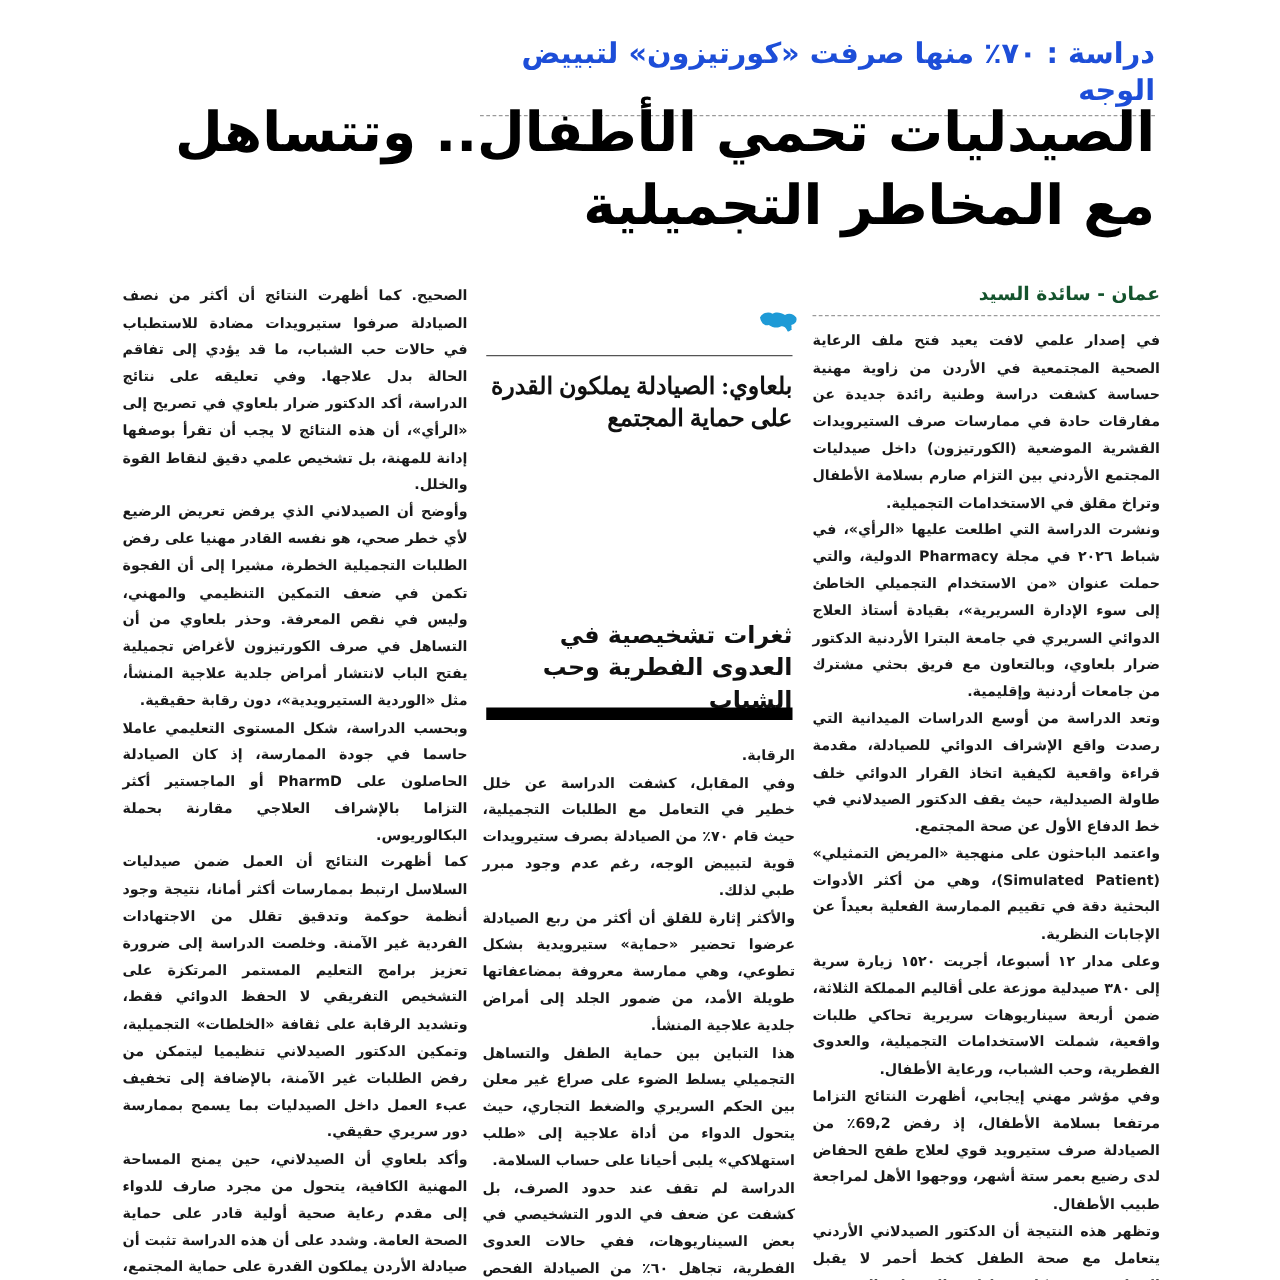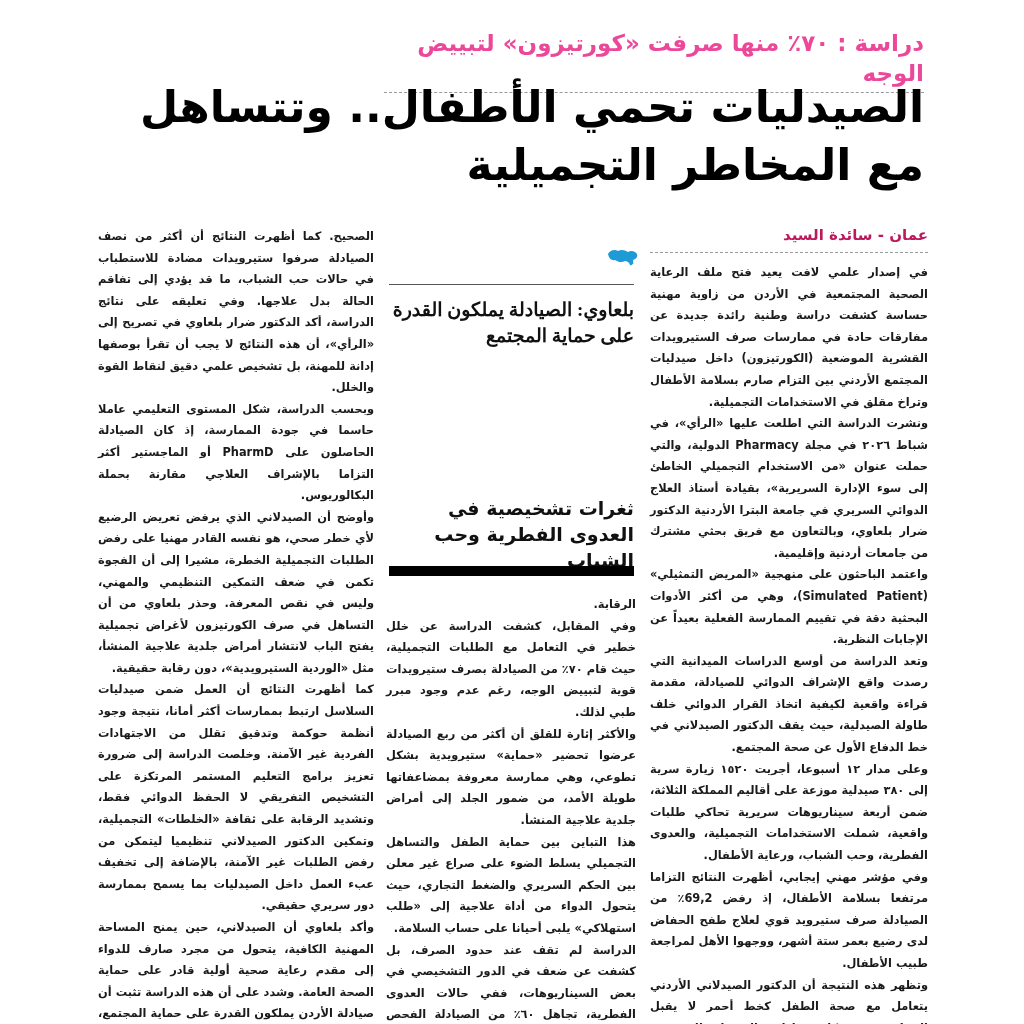--- a/index.html
+++ b/index.html
@@ -5,21 +5,21 @@
   html, body { margin: 0; padding: 0; background: #ffffff; }
   body {
     width: 1024px; height: 1024px; overflow: hidden; position: relative;
     font-family: "DejaVu Sans", sans-serif; color: #111;
   }
   .page { position: absolute; inset: 0; direction: rtl; }
 
   .kicker {
     position: absolute; top: 28px; right: 100px; width: 540px;
     font-family: "DejaVu Sans", sans-serif; font-weight: bold;
-    font-size: 23px; line-height: 30px; text-align: right; color: #ec4899;
+    font-size: 23px; line-height: 30px; text-align: right; color: #1d4ed8;
     padding-bottom: 4px; border-bottom: 1px dashed #9a9a9a;
   }
   .headline {
     position: absolute; top: 78px; right: 100px; width: 830px;
     font-family: "DejaVu Sans", sans-serif; font-weight: bold;
     font-size: 44px; line-height: 58px; text-align: right; color: #000;
     letter-spacing: -0.5px;
   }
 
   .col {
@@ -28,21 +28,21 @@
     text-align-last: right; color: #1a1a1a; font-weight: 600;
   }
   .col p { margin: 0; }
   .col-right { top: 262px; right: 96px; width: 278px; }
   .col-mid { top: 594px; right: 388px; width: 250px; }
   .col-left { top: 226px; right: 650px; width: 276px; }
 
   .byline {
     position: absolute; top: 224px; right: 96px; width: 278px;
     font-weight: bold; font-size: 15px; line-height: 22px; text-align: right;
-    padding-bottom: 6px; border-bottom: 1px dashed #9a9a9a; color: #be185d;
+    padding-bottom: 6px; border-bottom: 1px dashed #9a9a9a; color: #14532d;
   }
 
   .logo { position: absolute; top: 244px; right: 384px; width: 34px; height: 24px; }
   .rule-thin { position: absolute; top: 284px; right: 390px; width: 245px; height: 1px; background: #555; }
   .rule-thick { position: absolute; top: 566px; right: 390px; width: 245px; height: 10px; background: #000; }
 
   .pull {
     position: absolute; right: 390px; width: 245px;
     font-family: "DejaVu Sans", sans-serif; font-weight: bold;
     font-size: 19px; line-height: 26px; text-align: right; color: #111;
@@ -57,22 +57,22 @@
 <div class="page">
 
   <div class="kicker">دراسة : ٧٠٪ منها صرفت «كورتيزون» لتبييض الوجه</div>
   <div class="headline">الصيدليات تحمي الأطفال.. وتتساهل مع المخاطر التجميلية</div>
 
   <div class="byline">عمان - سائدة السيد</div>
 
   <div class="col col-right">
     <p>في إصدار علمي لافت يعيد فتح ملف الرعاية الصحية المجتمعية في الأردن من زاوية مهنية حساسة كشفت دراسة وطنية رائدة جديدة عن مفارقات حادة في ممارسات صرف الستيرويدات القشرية الموضعية (الكورتيزون) داخل صيدليات المجتمع الأردني بين التزام صارم بسلامة الأطفال وتراخ مقلق في الاستخدامات التجميلية.</p>
     <p>ونشرت الدراسة التي اطلعت عليها «الرأي»، في شباط ٢٠٢٦ في مجلة Pharmacy الدولية، والتي حملت عنوان «من الاستخدام التجميلي الخاطئ إلى سوء الإدارة السريرية»، بقيادة أستاذ العلاج الدوائي السريري في جامعة البترا الأردنية الدكتور ضرار بلعاوي، وبالتعاون مع فريق بحثي مشترك من جامعات أردنية وإقليمية.</p>
+    <p>وتعد الدراسة من أوسع الدراسات الميدانية التي رصدت واقع الإشراف الدوائي للصيادلة، مقدمة قراءة واقعية لكيفية اتخاذ القرار الدوائي خلف طاولة الصيدلية، حيث يقف الدكتور الصيدلاني في خط الدفاع الأول عن صحة المجتمع.</p>
     <p>واعتمد الباحثون على منهجية «المريض التمثيلي» (Simulated Patient)، وهي من أكثر الأدوات البحثية دقة في تقييم الممارسة الفعلية بعيداً عن الإجابات النظرية.</p>
-    <p>وتعد الدراسة من أوسع الدراسات الميدانية التي رصدت واقع الإشراف الدوائي للصيادلة، مقدمة قراءة واقعية لكيفية اتخاذ القرار الدوائي خلف طاولة الصيدلية، حيث يقف الدكتور الصيدلاني في خط الدفاع الأول عن صحة المجتمع.</p>
     <p>وعلى مدار ١٢ أسبوعا، أجريت ١٥٢٠ زيارة سرية إلى ٣٨٠ صيدلية موزعة على أقاليم المملكة الثلاثة، ضمن أربعة سيناريوهات سريرية تحاكي طلبات واقعية، شملت الاستخدامات التجميلية، والعدوى الفطرية، وحب الشباب، ورعاية الأطفال.</p>
     <p>وفي مؤشر مهني إيجابي، أظهرت النتائج التزاما مرتفعا بسلامة الأطفال، إذ رفض 69,2٪ من الصيادلة صرف ستيرويد قوي لعلاج طفح الحفاض لدى رضيع بعمر ستة أشهر، ووجهوا الأهل لمراجعة طبيب الأطفال.</p>
     <p>وتظهر هذه النتيجة أن الدكتور الصيدلاني الأردني يتعامل مع صحة الطفل كخط أحمر لا يقبل المجازفة، مدركا مخاطر التثبيط الهرموني والمضاعفات</p>
   </div>
 
   <svg class="logo" viewBox="0 0 34 24">
     <path d="M2 10 C4 6 9 5 12 7 C15 5 19 6 22 8 C25 6 29 7 31 10 C32 13 30 15 27 16 C28 19 26 22 24 21 C23 18 21 17 19 17 C16 19 12 18 9 16 C6 17 3 15 2 10 Z" fill="#1e9ad6"></path>
     <path d="M24 14 L27 20" stroke="#1e9ad6" stroke-width="1"></path>
   </svg>
   <div class="rule-thin"></div>
@@ -85,19 +85,19 @@
   <div class="col col-mid">
     <p>الرقابة.</p>
     <p>وفي المقابل، كشفت الدراسة عن خلل خطير في التعامل مع الطلبات التجميلية، حيث قام ٧٠٪ من الصيادلة بصرف ستيرويدات قوية لتبييض الوجه، رغم عدم وجود مبرر طبي لذلك.</p>
     <p>والأكثر إثارة للقلق أن أكثر من ربع الصيادلة عرضوا تحضير «حماية» ستيرويدية بشكل تطوعي، وهي ممارسة معروفة بمضاعفاتها طويلة الأمد، من ضمور الجلد إلى أمراض جلدية علاجية المنشأ.</p>
     <p>هذا التباين بين حماية الطفل والتساهل التجميلي يسلط الضوء على صراع غير معلن بين الحكم السريري والضغط التجاري، حيث يتحول الدواء من أداة علاجية إلى «طلب استهلاكي» يلبى أحيانا على حساب السلامة.</p>
     <p>الدراسة لم تقف عند حدود الصرف، بل كشفت عن ضعف في الدور التشخيصي في بعض السيناريوهات، ففي حالات العدوى الفطرية، تجاهل ٦٠٪ من الصيادلة الفحص البصري للافة الجلدية، ما أدى إلى صرف خاطئ للستيرويد في ٤٠٪ من الحالات، وهو ما قد يسبب «السعفة المتخفية» ويؤخر العلاج</p>
   </div>
 
   <div class="col col-left">
     <p>الصحيح. كما أظهرت النتائج أن أكثر من نصف الصيادلة صرفوا ستيرويدات مضادة للاستطباب في حالات حب الشباب، ما قد يؤدي إلى تفاقم الحالة بدل علاجها. وفي تعليقه على نتائج الدراسة، أكد الدكتور ضرار بلعاوي في تصريح إلى «الرأي»، أن هذه النتائج لا يجب أن تقرأ بوصفها إدانة للمهنة، بل تشخيص علمي دقيق لنقاط القوة والخلل.</p>
+    <p>وأوضح أن الصيدلاني الذي يرفض تعريض الرضيع لأي خطر صحي، هو نفسه القادر مهنيا على رفض الطلبات التجميلية الخطرة، مشيرا إلى أن الفجوة تكمن في ضعف التمكين التنظيمي والمهني، وليس في نقص المعرفة. وحذر بلعاوي من أن التساهل في صرف الكورتيزون لأغراض تجميلية يفتح الباب لانتشار أمراض جلدية علاجية المنشأ، مثل «الوردية الستيرويدية»، دون رقابة حقيقية.</p>
     <p>وبحسب الدراسة، شكل المستوى التعليمي عاملا حاسما في جودة الممارسة، إذ كان الصيادلة الحاصلون على PharmD أو الماجستير أكثر التزاما بالإشراف العلاجي مقارنة بحملة البكالوريوس.</p>
-    <p>وأوضح أن الصيدلاني الذي يرفض تعريض الرضيع لأي خطر صحي، هو نفسه القادر مهنيا على رفض الطلبات التجميلية الخطرة، مشيرا إلى أن الفجوة تكمن في ضعف التمكين التنظيمي والمهني، وليس في نقص المعرفة. وحذر بلعاوي من أن التساهل في صرف الكورتيزون لأغراض تجميلية يفتح الباب لانتشار أمراض جلدية علاجية المنشأ، مثل «الوردية الستيرويدية»، دون رقابة حقيقية.</p>
     <p>كما أظهرت النتائج أن العمل ضمن صيدليات السلاسل ارتبط بممارسات أكثر أمانا، نتيجة وجود أنظمة حوكمة وتدقيق تقلل من الاجتهادات الفردية غير الآمنة. وخلصت الدراسة إلى ضرورة تعزيز برامج التعليم المستمر المرتكزة على التشخيص التفريقي لا الحفظ الدوائي فقط، وتشديد الرقابة على ثقافة «الخلطات» التجميلية، وتمكين الدكتور الصيدلاني تنظيميا ليتمكن من رفض الطلبات غير الآمنة، بالإضافة إلى تخفيف عبء العمل داخل الصيدليات بما يسمح بممارسة دور سريري حقيقي.</p>
     <p>وأكد بلعاوي أن الصيدلاني، حين يمنح المساحة المهنية الكافية، يتحول من مجرد صارف للدواء إلى مقدم رعاية صحية أولية قادر على حماية الصحة العامة. وشدد على أن هذه الدراسة تثبت أن صيادلة الأردن يملكون القدرة على حماية المجتمع، كما يتجلى في تعاملهم مع صحة الأطفال، ويبقى التحدي الحقيقي في تعميم هذا المستوى من الصرامة والدقة ليشمل كل مريض، وكل طلب، حفاظا على مكانة الصيدلة كمنارة للسلامة والتميز السريري.</p>
   </div>
 
 </div>
 
 </body></html>

